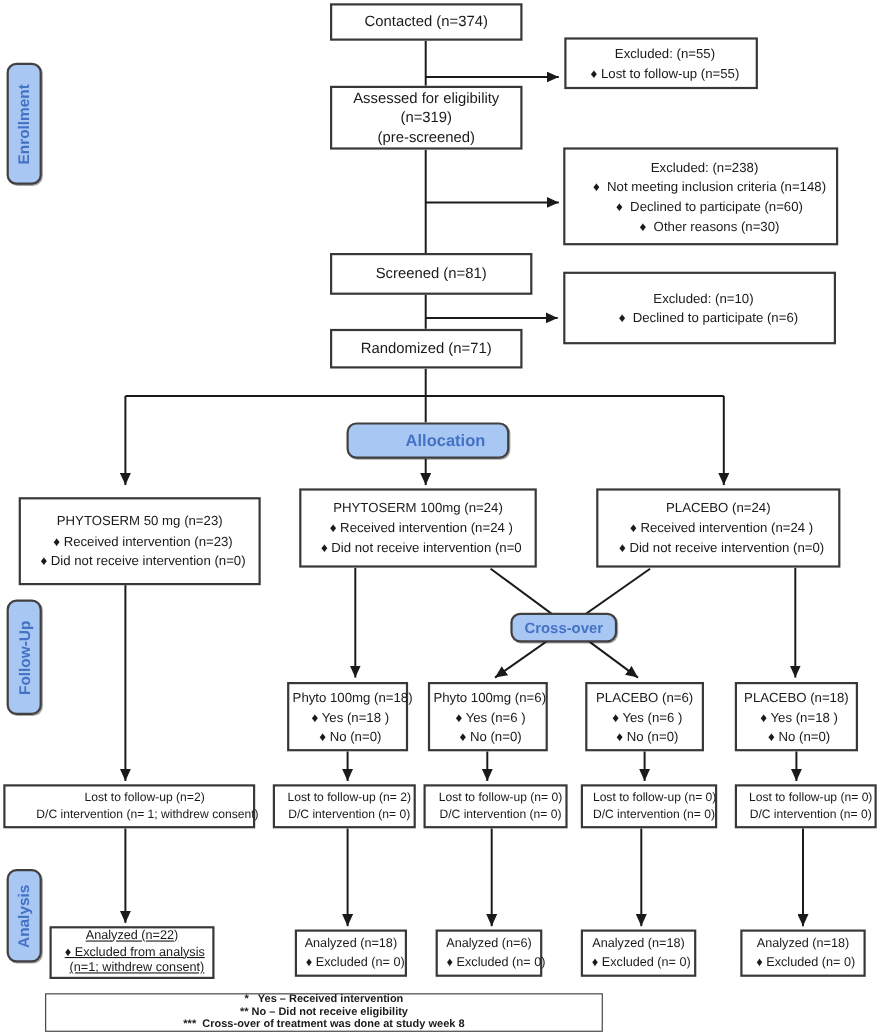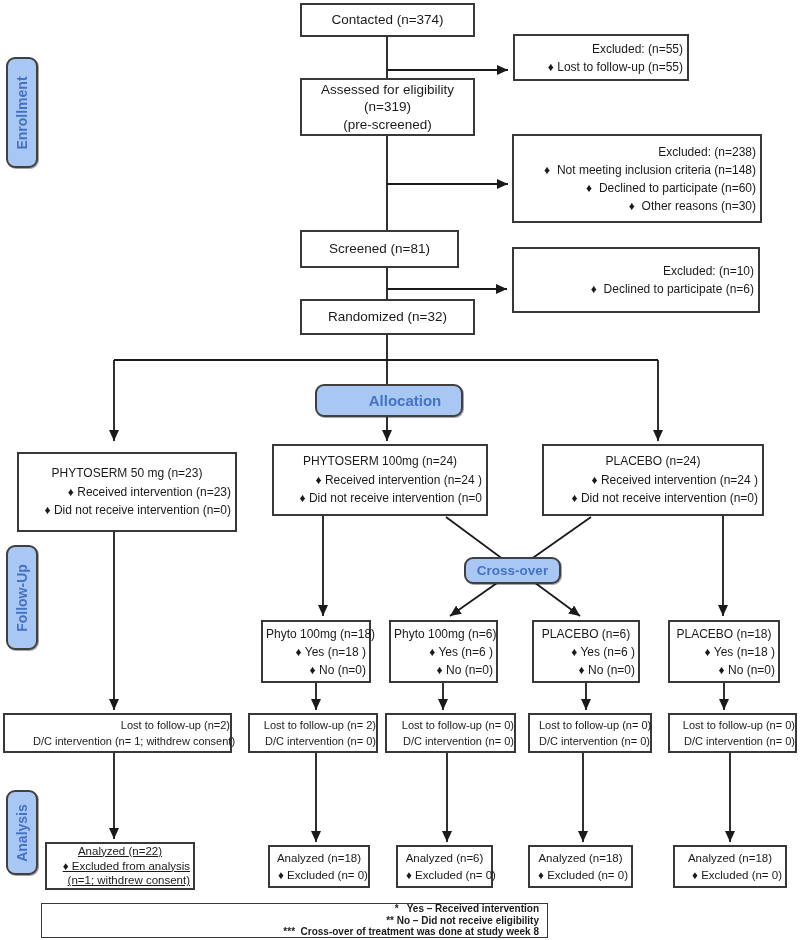--- a/index.html
+++ b/index.html
@@ -4,21 +4,21 @@
 <style>
   * { margin:0; padding:0; box-sizing:border-box; }
   html,body { background:#ffffff; }
   body { font-family:"Liberation Sans","DejaVu Sans",sans-serif; color:#1a1a1a; }
   .canvas { position:relative; width:800px; height:940px; background:#ffffff; overflow:hidden; }
   svg.wires { position:absolute; left:0; top:0; }
 
   .box { position:absolute; background:#ffffff; border:2px solid #383838;
          display:flex; flex-direction:column; justify-content:center; }
   .ct { text-align:center; white-space:pre; }
-  .li { text-align:right;  white-space:pre; }
+  .li { text-align:center;  white-space:pre; }
 
   .b-main { font-size:13.5px; line-height:1.3; }
   .b-exc  { font-size:12px;   line-height:1.5; padding:2px 4px 2px 11px; }
   .b-exc .li.ind { padding-left:9px; }
   .b-arm  { font-size:12px;   line-height:1.55; padding:2px 4px; }
   .b-arm .li { padding-left:6px; }
   .b-co   { font-size:12px;   line-height:1.5;  padding:2px 3px; }
   .b-co .li { padding-left:5px; }
   .b-lost { font-size:11px;   line-height:1.5; }
   .b-lost .li { padding-left:9px; }
@@ -93,26 +93,26 @@
   <div class="box b-main" style="left:300px;top:3px;width:175px;height:34px">
     <div class="ct">Contacted (n=374)</div>
   </div>
 
   <div class="box b-main" style="left:300px;top:78px;width:175px;height:58px">
     <div class="ct">Assessed for eligibility</div>
     <div class="ct">(n=319)</div>
     <div class="ct">(pre-screened)</div>
   </div>
 
-  <div class="box b-main" style="left:300px;top:230px;width:159px;height:38px">
+  <div class="box b-main" style="left:300px;top:230px;width:184px;height:38px">
     <div class="ct">Screened (n=81)</div>
   </div>
 
   <div class="box b-main" style="left:300px;top:299px;width:175px;height:36px">
-    <div class="ct">Randomized (n=32)</div>
+    <div class="ct">Randomized (n=71)</div>
   </div>
 
   <div class="box b-exc" style="left:513px;top:34px;width:176px;height:47px">
     <div class="li">Excluded: (n=55)</div>
     <div class="li">♦ Lost to follow-up (n=55)</div>
   </div>
 
   <div class="box b-exc" style="left:512px;top:134px;width:250px;height:89px">
     <div class="li">Excluded: (n=238)</div>
     <div class="li ind">♦  Not meeting inclusion criteria (n=148)</div>

